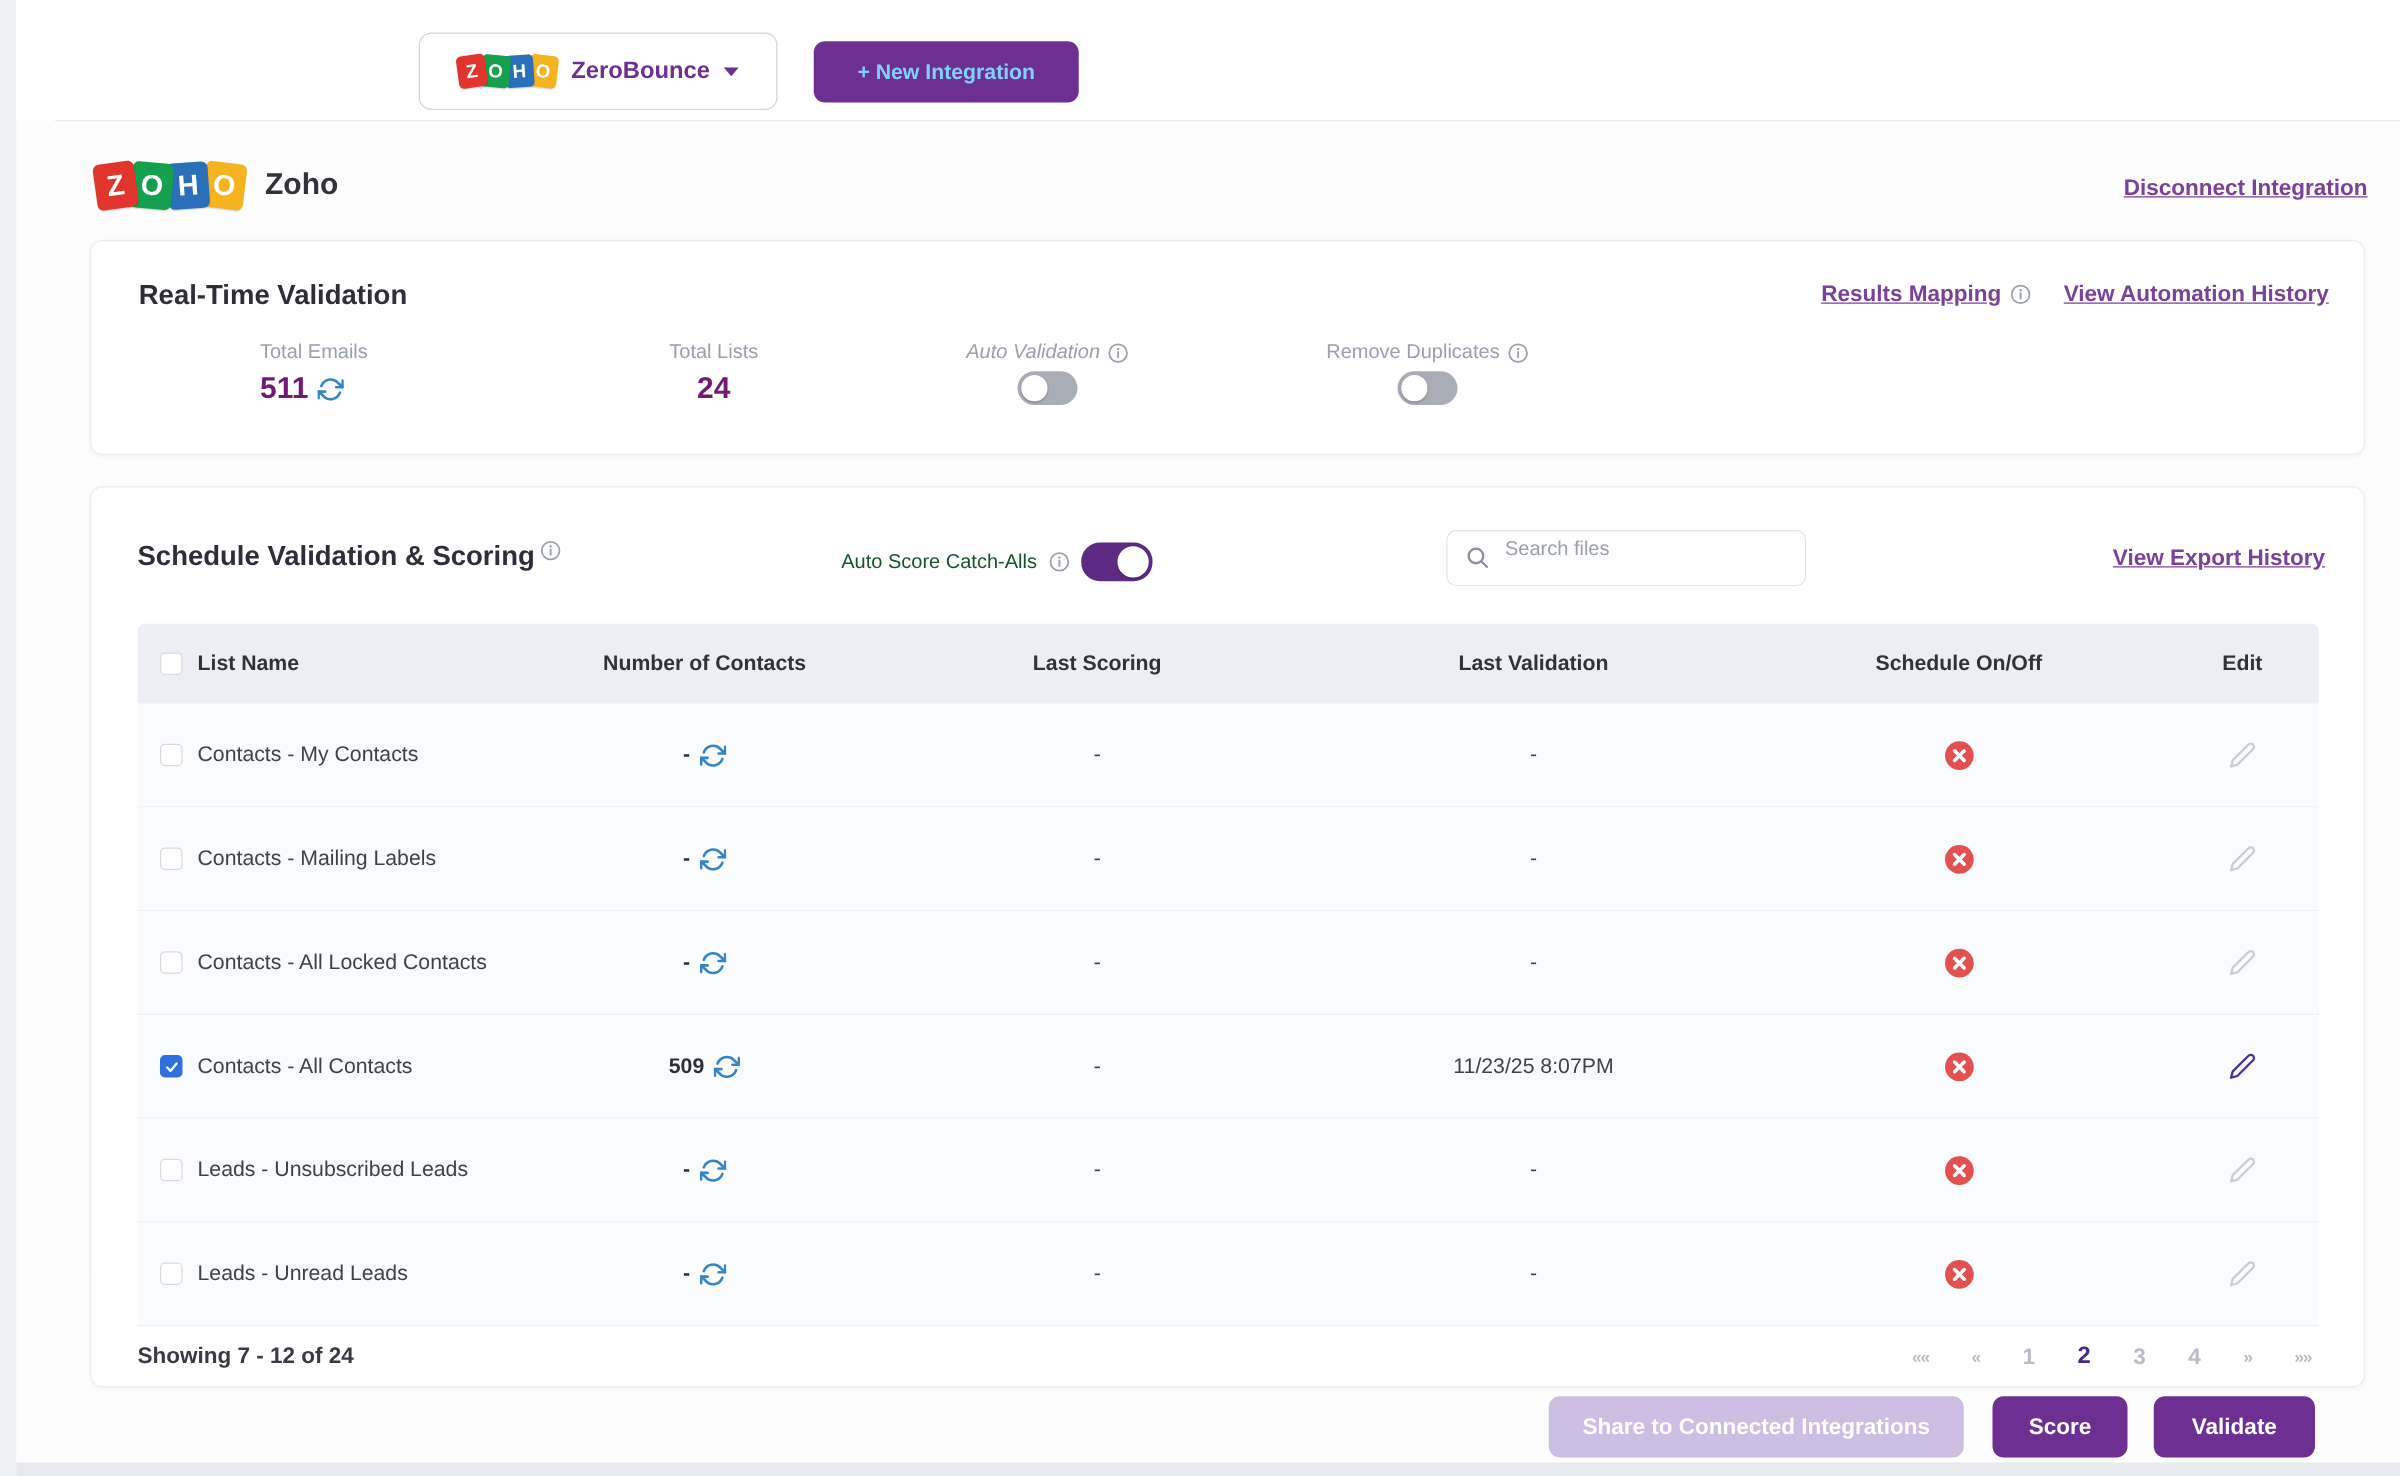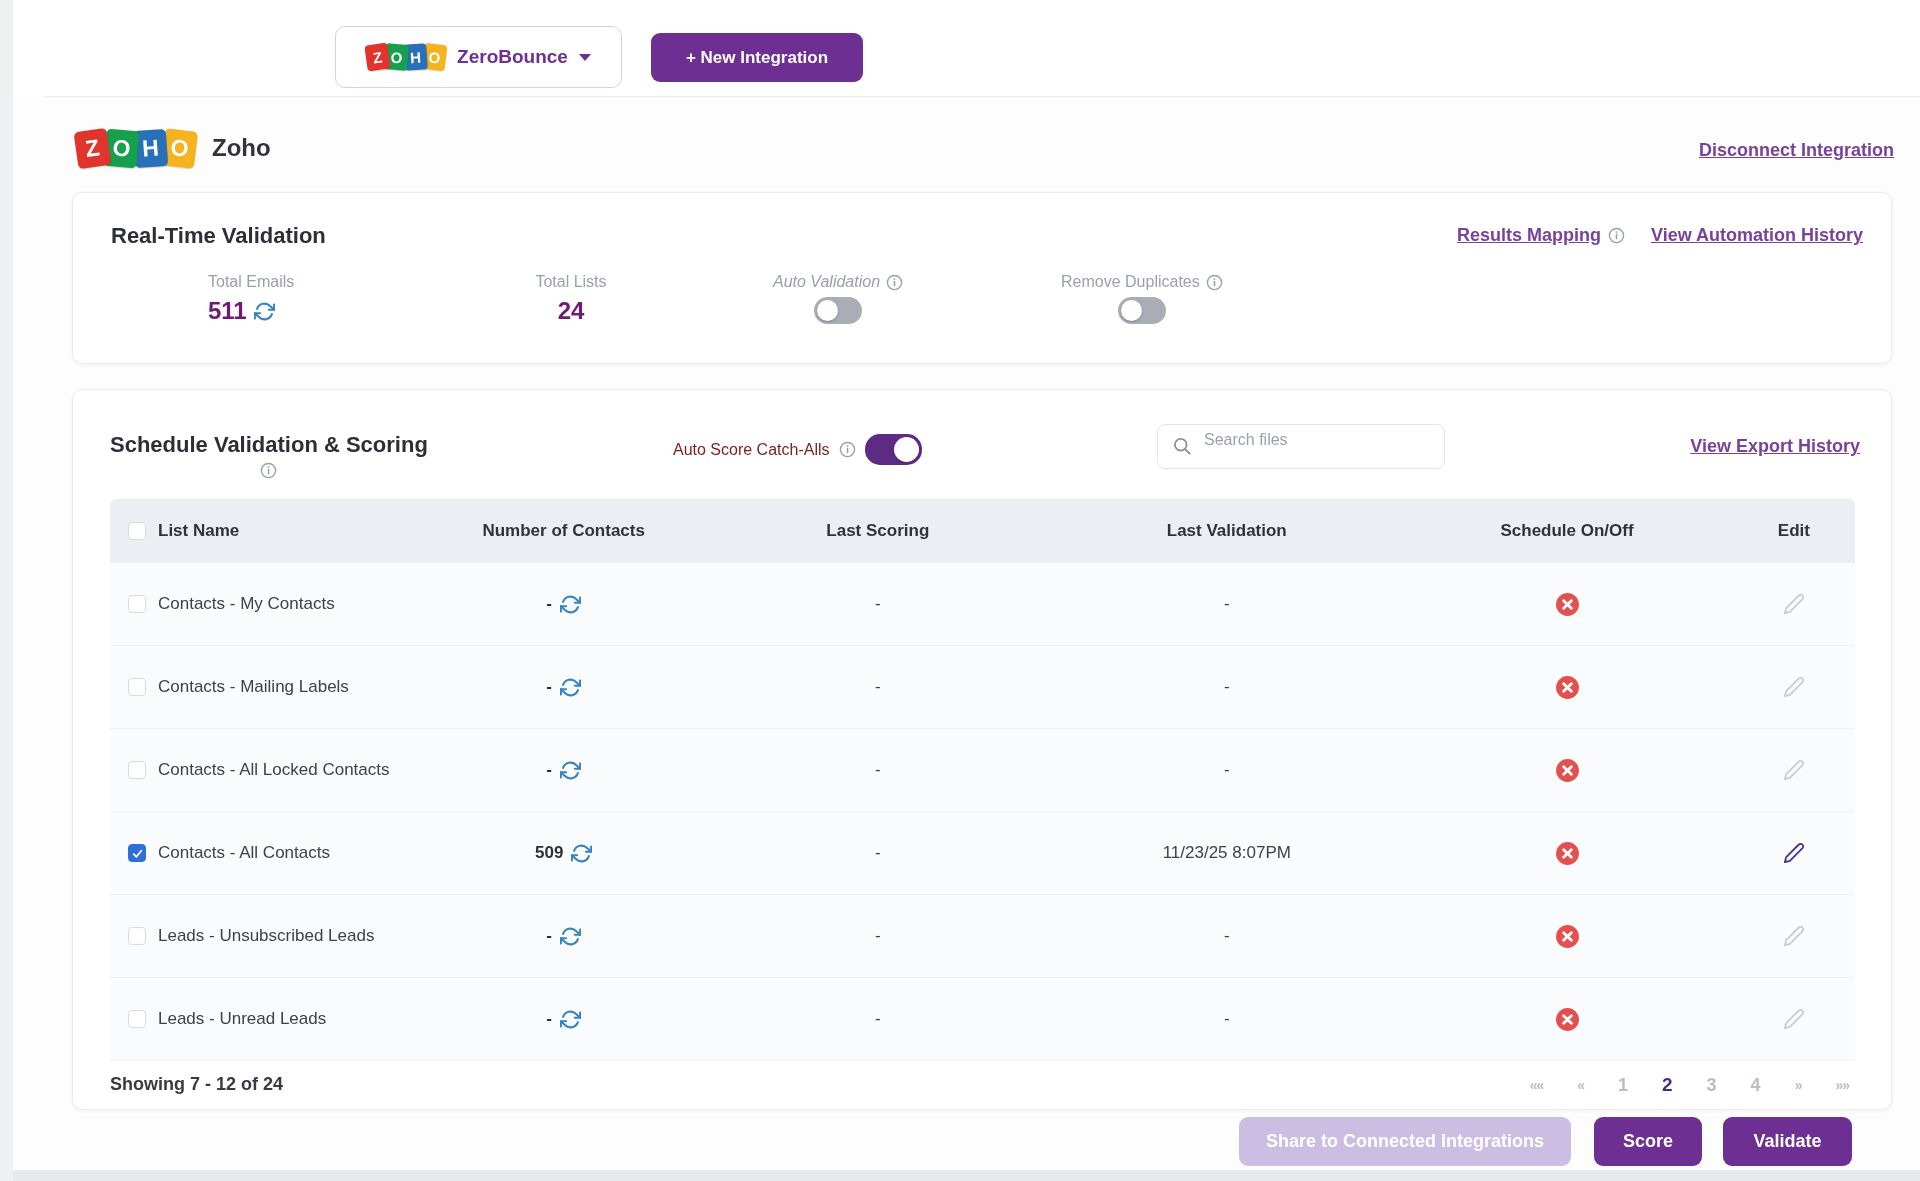--- a/index.html
+++ b/index.html
@@ -15,21 +15,21 @@
   .topbar-divider { position:absolute; left:44px; right:0; top:96px; height:1px; background:#e9eaee; }
   .conn-label { position:absolute; left:66px; top:0; height:96px; display:flex; align-items:center;
                 font-size:20px; font-weight:bold; color:#3b3b46; }
   .integration-dropdown { position:absolute; left:322px; top:26px; width:287px; height:62px; background:#fff;
                 border:1px solid #d8d0e2; border-radius:10px; display:flex; align-items:center;
                 justify-content:center; gap:11px; cursor:pointer; }
   .brand-name { font-size:19px; font-weight:bold; color:#6d2f91; }
   .caret-down { width:0; height:0; border-left:6px solid transparent; border-right:6px solid transparent;
                 border-top:7px solid #6d2f91; }
   .new-integration-btn { position:absolute; left:638px; top:33px; width:212px; height:49px; background:#6d2f91;
-                color:#ffffff; font-size:17px; font-weight:bold; border:none; border-radius:9px;
+                color:#7dd3fc; font-size:17px; font-weight:bold; border:none; border-radius:9px;
                 display:flex; align-items:center; justify-content:center; cursor:pointer;
                 font-family:"Liberation Sans", sans-serif; }
 
   
   .zlogo { display:inline-flex; align-items:center; }
   .zt { display:inline-flex; align-items:center; justify-content:center; color:#fff; font-weight:bold;
         border-radius:5px; box-shadow:0 1px 1px rgba(0,0,0,0.15); }
   .zt:nth-child(1){ background:#e0342c; transform:rotate(-8deg); z-index:4; }
   .zt:nth-child(2){ background:#14a04c; transform:rotate(5deg);  margin-left:-4px; z-index:3; }
   .zt:nth-child(3){ background:#2a6fba; transform:rotate(-4deg); margin-left:-4px; z-index:2; }
@@ -68,23 +68,23 @@
   .toggle .knob { position:absolute; left:3px; top:3px; width:21px; height:21px; border-radius:50%;
             background:#fff; box-shadow:0 1px 2px rgba(0,0,0,0.25); }
   .toggle.on { background:#5e2b84; }
   .toggle.on .knob { left:auto; right:3px; }
   .toggle-lg { width:57px; height:31px; }
   .toggle-lg .knob { width:25px; height:25px; }
 
   .info-svg { width:17px; height:17px; display:inline-block; flex:0 0 auto; }
 
   
-  .sched-title-row { position:absolute; left:37px; top:42px; display:flex; align-items:center; gap:4px;flex-direction:column; }
+  .sched-title-row { position:absolute; left:37px; top:42px; display:flex; align-items:flex-start; gap:4px; }
   .auto-score-group { position:absolute; left:600px; top:44px; display:flex; align-items:center; gap:9px; }
-  .auto-score-label { font-size:16px; color:#7f1d1d; }
+  .auto-score-label { font-size:16px; color:#14532d; }
   .search-wrap { position:absolute; left:1084px; top:34px; width:288px; height:45px; }
   .search-wrap input { width:100%; height:100%; border:1px solid #e3e5e9; border-radius:8px;
             padding:0 14px 14px 46px; font-size:16px; color:#4a4a55; outline:none; background:#fff;
             font-family:"Liberation Sans", sans-serif; }
   .search-wrap input::placeholder { color:#9aa0aa; }
   .search-svg { position:absolute; left:15px; top:12px; width:20px; height:20px; }
   .export-link { position:absolute; right:31px; top:46px; }
 
   
   .table { position:absolute; left:37px; right:36px; top:109px; }

